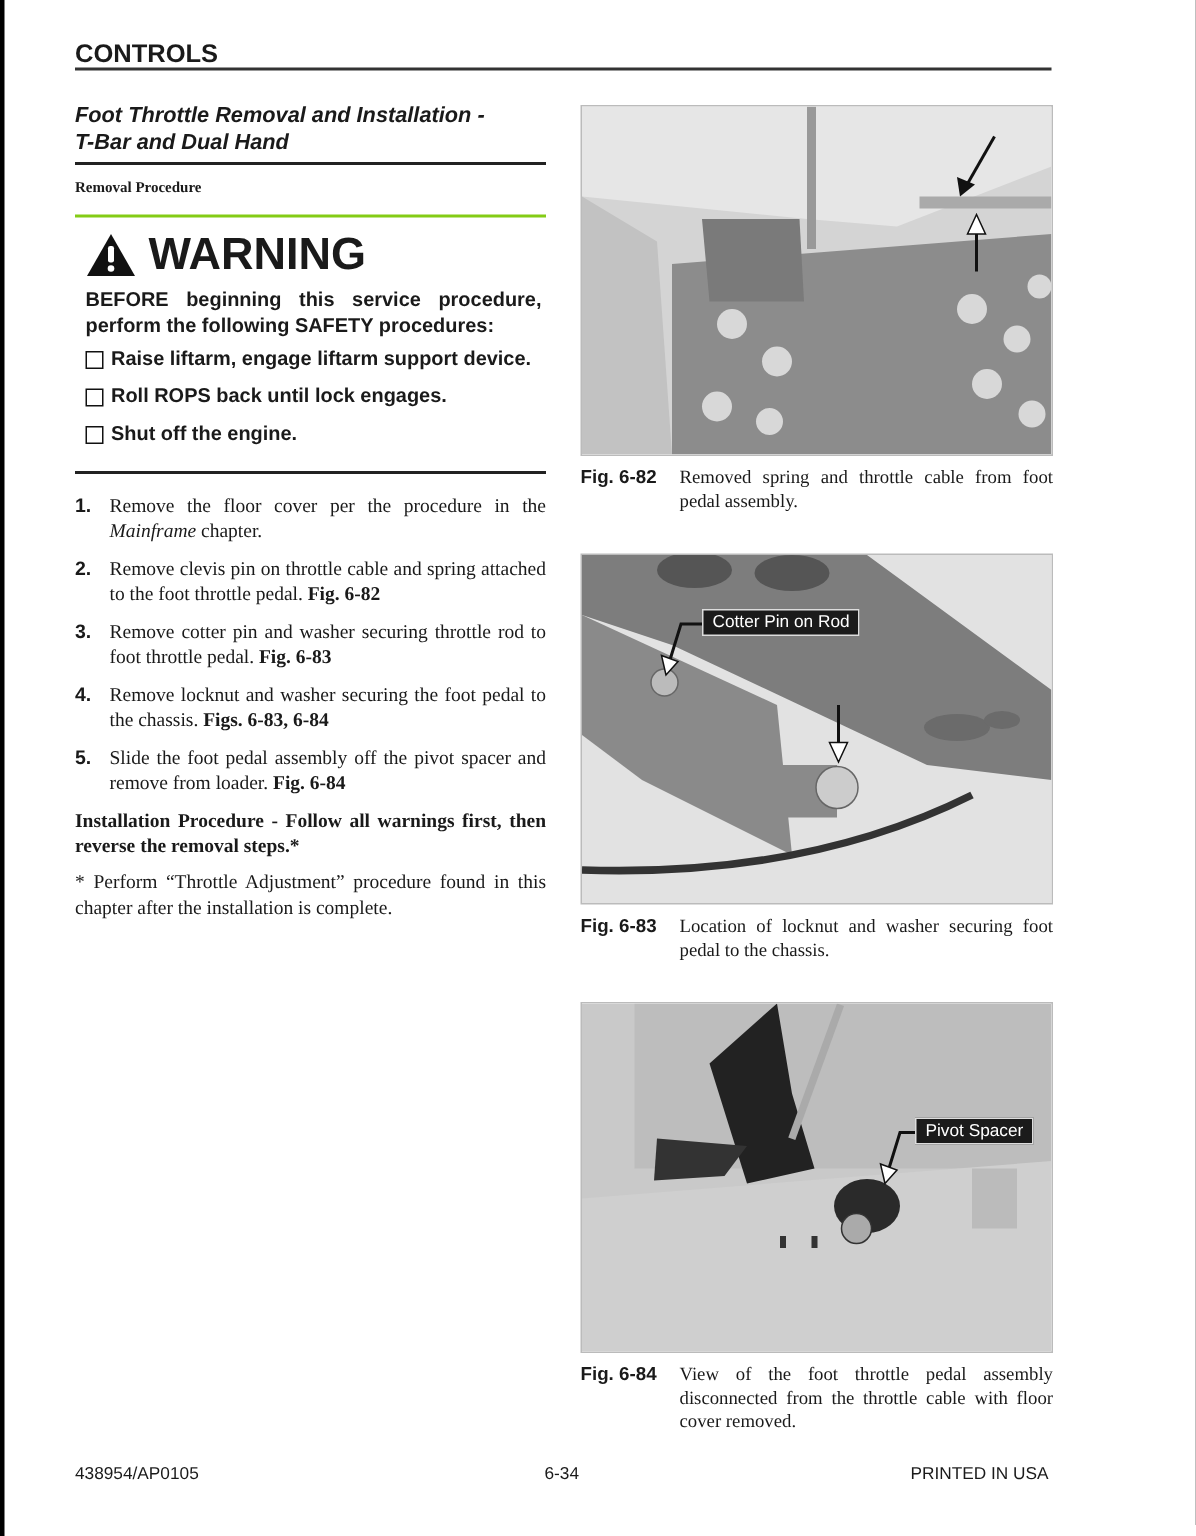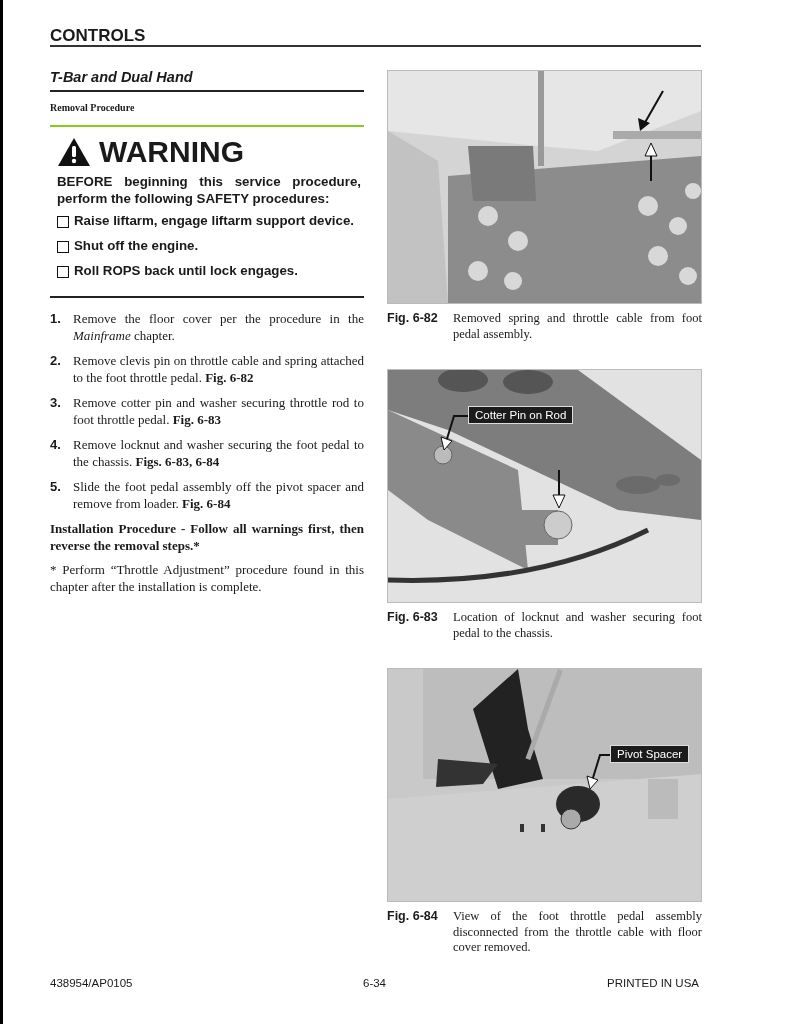--- a/index.html
+++ b/index.html
@@ -63,45 +63,46 @@
 <body>
 
 <div class="page">
 
   <div class="header">
     <span>CONTROLS</span>
   </div>
 
   <div class="leftcol">
     <div class="sec-title">
+      <div>Foot Throttle Removal and Installation -</div>
       <div>T-Bar and Dual Hand</div>
     </div>
     <div class="sub-title">Removal Procedure</div>
 
     <div class="warning-box">
       <div class="warning-head">
         <svg class="warning-icon" viewBox="0 0 34 30">
           <polygon points="17,1 33,29 1,29" fill="#111"></polygon>
           <rect x="15" y="9" width="4" height="11" rx="1.5" fill="#fff"></rect>
           <circle cx="17" cy="24" r="2.2" fill="#fff"></circle>
         </svg>
         <span>WARNING</span>
       </div>
       <div class="warning-intro">BEFORE beginning this service procedure, perform the following SAFETY procedures:</div>
       <div class="warn-item">
         <span class="warn-check"></span>
         <span>Raise liftarm, engage liftarm support device.</span>
       </div>
       <div class="warn-item">
         <span class="warn-check"></span>
-        <span>Shut off the engine.</span>
+        <span>Roll ROPS back until lock engages.</span>
       </div>
       <div class="warn-item">
         <span class="warn-check"></span>
-        <span>Roll ROPS back until lock engages.</span>
+        <span>Shut off the engine.</span>
       </div>
     </div>
 
     <div class="steps">
       <div class="step">
         <span class="step-num">1.</span>
         <span class="step-text"><span>Remove the floor cover per the procedure in the </span><span class="ital">Mainframe</span><span> chapter.</span></span>
       </div>
       <div class="step">
         <span class="step-num">2.</span>

